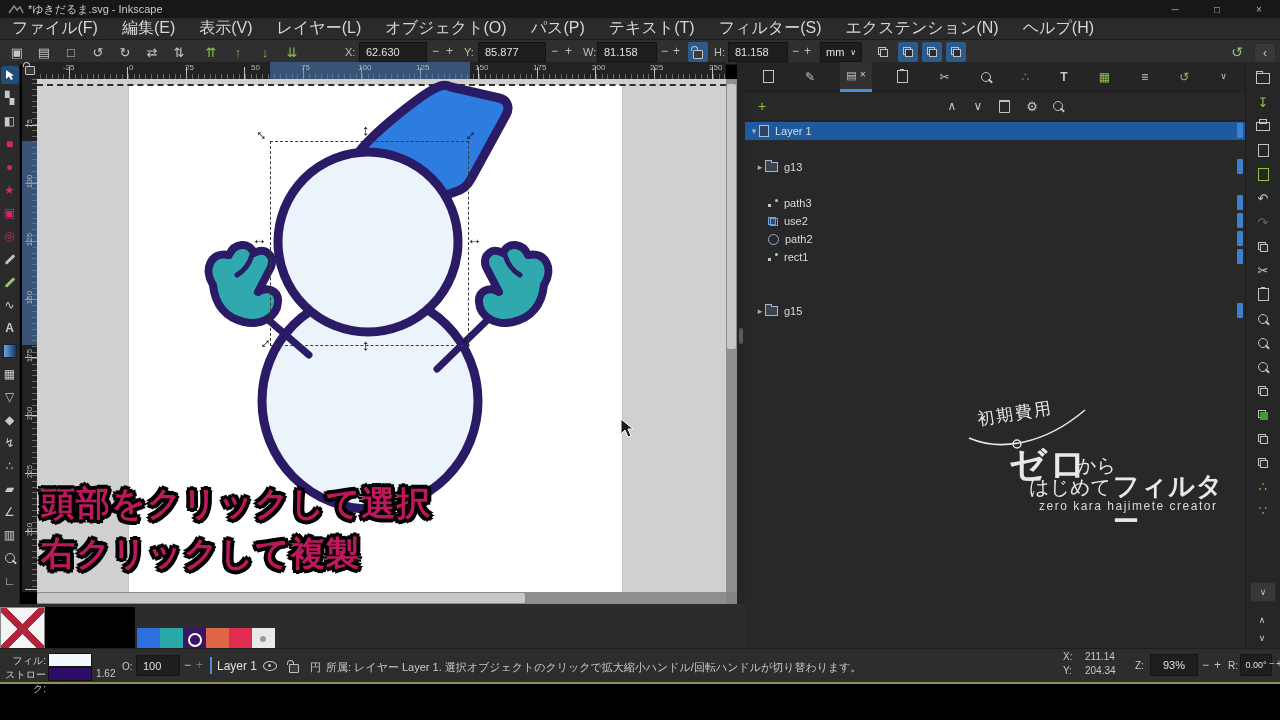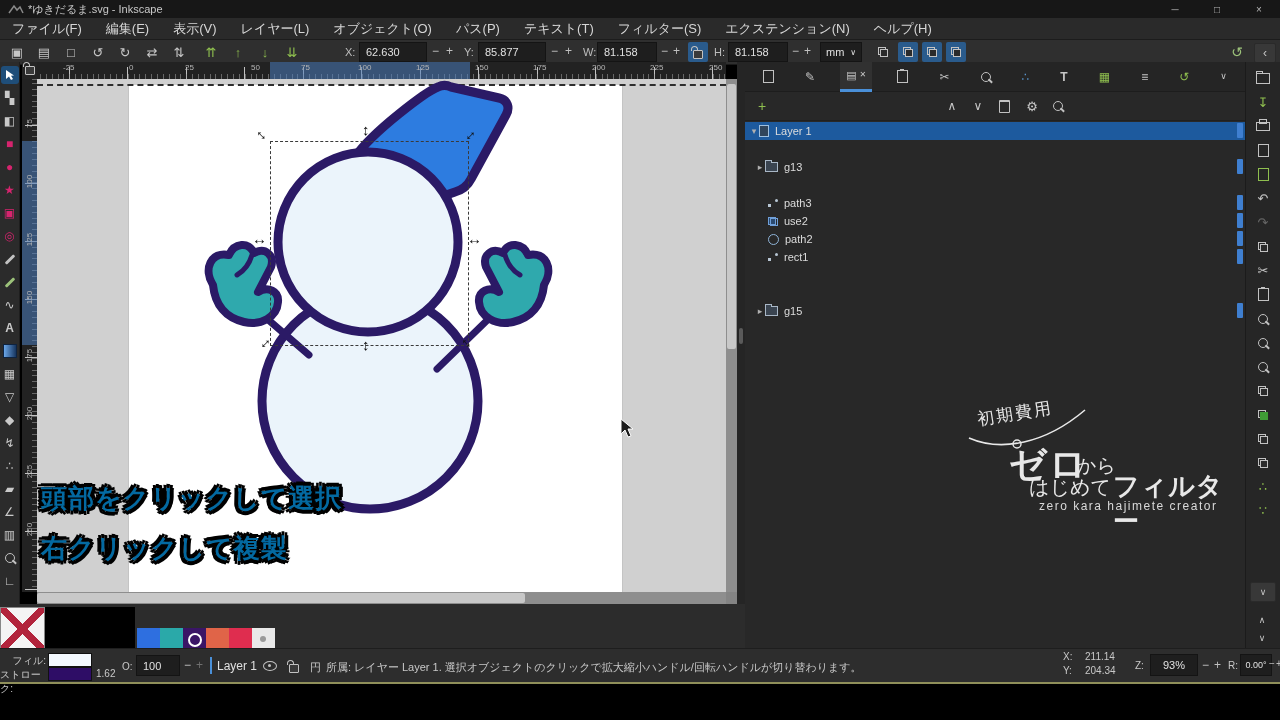--- a/index.html
+++ b/index.html
@@ -4,21 +4,21 @@
 <style>
   html,body{margin:0;padding:0;background:#000;font-family:"Liberation Sans",sans-serif;}
   #stage{position:relative;width:1280px;height:720px;overflow:hidden;background:#000;color:#ccc;}
   .abs{position:absolute;}
   .ico{display:flex;align-items:center;justify-content:center;color:#c6c6c6;font-size:12px;line-height:1;}
   
   #titlebar{left:0;top:0;width:1280px;height:18px;background:#171717;display:flex;align-items:center;}
   #titlebar .t{font-size:11px;color:#c9c9c9;margin-left:10px;}
   .winbtn{width:42px;height:18px;display:flex;align-items:center;justify-content:center;color:#b5b5b5;font-size:10px;}
   #menubar{left:0;top:18px;width:1280px;height:22px;background:#2a2a2a;display:flex;align-items:center;gap:24px;padding-left:12px;box-sizing:border-box;border-bottom:1px solid #1c1c1c;}
-  #menubar span{font-size:13px;color:#d6d6d6;white-space:nowrap;}
+  #menubar span{font-size:16px;color:#d6d6d6;white-space:nowrap;}
   #toolopts{left:0;top:40px;width:1280px;height:24px;background:#2f2f2f;border-bottom:1px solid #1a1a1a;}
   .tbico{width:22px;height:18px;font-size:13px;}
   .lbl{font-size:11px;color:#bdbdbd;}
   .valbox{background:#1e1e1e;border:1px solid #141414;color:#e0e0e0;font-size:11px;display:flex;align-items:center;padding-left:6px;box-sizing:border-box;}
   .step{font-size:12px;color:#c0c0c0;}
   .bluebtn{background:#2a5b8c;border-radius:2px;}
   
   #toolbox{left:0;top:62px;width:20px;height:586px;background:#2b2b2b;border-right:1px solid #1e1e1e;display:flex;flex-direction:column;align-items:center;gap:5px;padding-top:4px;box-sizing:border-box;}
   .tool{width:18px;height:18px;display:flex;align-items:center;justify-content:center;font-size:12px;color:#c9c9c9;flex:0 0 auto;}
   .tool.active{background:#1f4e79;border-radius:3px;}
@@ -34,21 +34,21 @@
     background-image:repeating-linear-gradient(to bottom,rgba(160,160,160,.55) 0 1px,transparent 1px 5.85px),repeating-linear-gradient(to bottom,#c2c2c2 0 1px,transparent 1px 58px);
     background-size:5px 100%,12px 100%;background-position:right 4px,right 46px;background-repeat:repeat-y;}
   #rulerleft .rl{position:absolute;left:0px;font-size:8px;color:#b5b5b5;transform:rotate(-90deg);transform-origin:center;width:14px;text-align:center;}
   .rband{position:absolute;background:rgba(74,123,187,.55);}
   #canvas{left:37px;top:79px;width:689px;height:513px;background:#d0d0d0;overflow:hidden;}
   #page{position:absolute;left:91px;top:6px;width:493px;height:507px;background:#fff;border-left:1px solid #c4c4c4;border-right:1px solid #c4c4c4;}
   #pagedash{position:absolute;left:0;top:5px;width:689px;height:0;border-top:2px dashed #2e2e2e;}
   #marquee{position:absolute;left:233px;top:62px;width:197px;height:203px;border:1px dashed #3a3a3a;}
   .hnd{position:absolute;font-size:15px;font-weight:bold;color:#111;line-height:1;}
   
-  .caption{position:absolute;font-size:26px;font-weight:900;color:#0369a1;letter-spacing:1px;white-space:nowrap;
+  .caption{position:absolute;font-size:34px;font-weight:900;color:#be185d;letter-spacing:1px;white-space:nowrap;
     text-shadow:-3px -3px 0 #000,3px -3px 0 #000,-3px 3px 0 #000,3px 3px 0 #000,0 -4px 0 #000,0 4px 0 #000,-4px 0 0 #000,4px 0 0 #000;}
   
   #vscroll{left:726px;top:79px;width:11px;height:513px;background:#8e8e8e;}
   #vthumb{position:absolute;left:1px;top:5px;width:9px;height:265px;background:#c8c8c8;border-radius:2px;}
   #hscroll{left:37px;top:592px;width:689px;height:12px;background:#8e8e8e;}
   #hthumb{position:absolute;left:0px;top:1px;width:488px;height:10px;background:#c8c8c8;border-radius:2px;}
   #scorner{left:726px;top:592px;width:11px;height:12px;background:#848484;}
   #dockgrip{left:737px;top:62px;width:8px;height:586px;background:#252525;}
   #dockgrip .dot{position:absolute;left:2px;top:266px;width:4px;height:16px;background:#5a5a5a;border-radius:2px;}
   
@@ -495,21 +495,21 @@
     <div class="sw" style="left:160px;background:#2aa9a9"></div>
     <div class="sw swring" style="left:183px;background:#3a1566"></div>
     <div class="sw" style="left:206px;background:#e06448"></div>
     <div class="sw" style="left:229px;background:#df2d4f"></div>
     <div class="sw swdot" style="left:252px;background:#e9e9e9"></div>
   </div>
 
   <div id="statusbar" class="abs">
     <span class="abs lbl2" style="left:4px;top:5px;width:42px;text-align:right">フィル:</span>
     <div class="fsw" style="top:4px;background:#f4f9ff"></div>
-    <span class="abs lbl2" style="left:0px;top:19px;width:46px;">ストローク:</span>
+    <span class="abs lbl2" style="left:0px;top:19px;width:46px;text-align:right">ストローク:</span>
     <div class="fsw" style="top:18px;background:#2e0d66"></div>
     <span class="abs lbl2" style="left:96px;top:19px">1.62</span>
 
     <span class="abs lbl2" style="left:122px;top:12px">O:</span>
     <div class="abs valbox" style="left:136px;top:6px;width:44px;height:21px">
         <span>100</span>
       </div>
     <span class="abs step" style="left:184px;top:9px">−</span>
     <span class="abs step" style="left:196px;top:9px;color:#6f6f6f">+</span>
 

